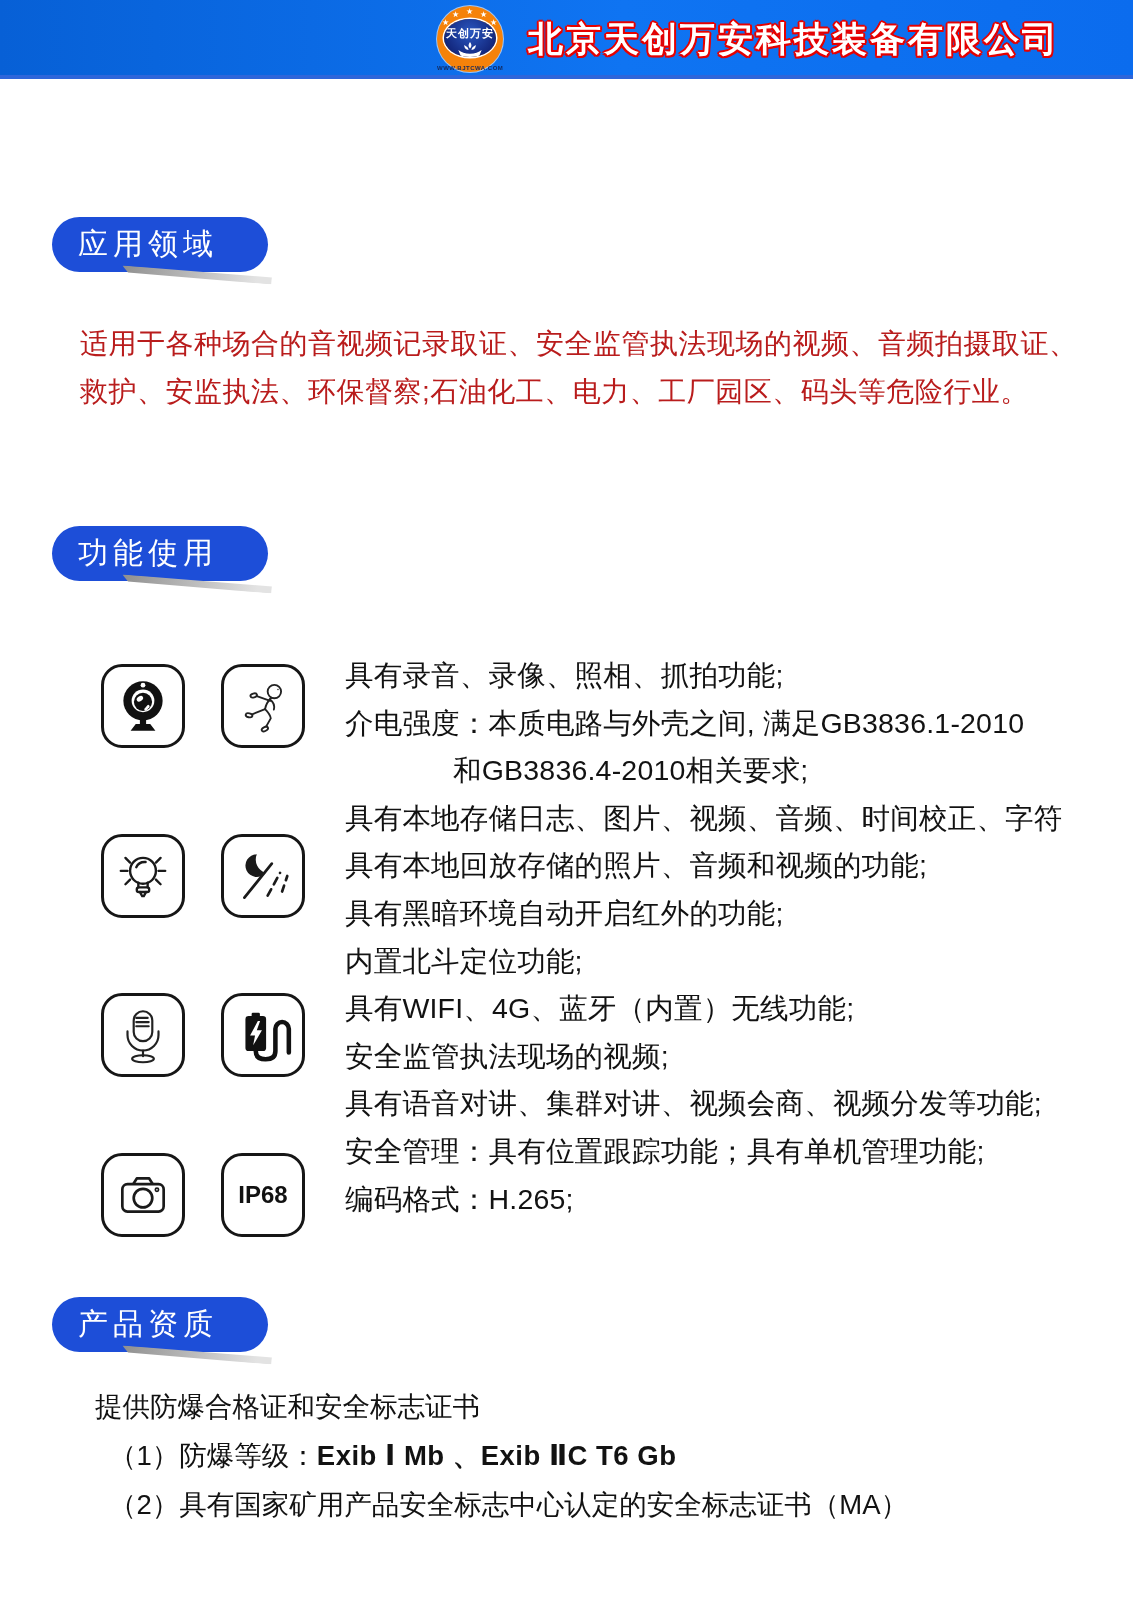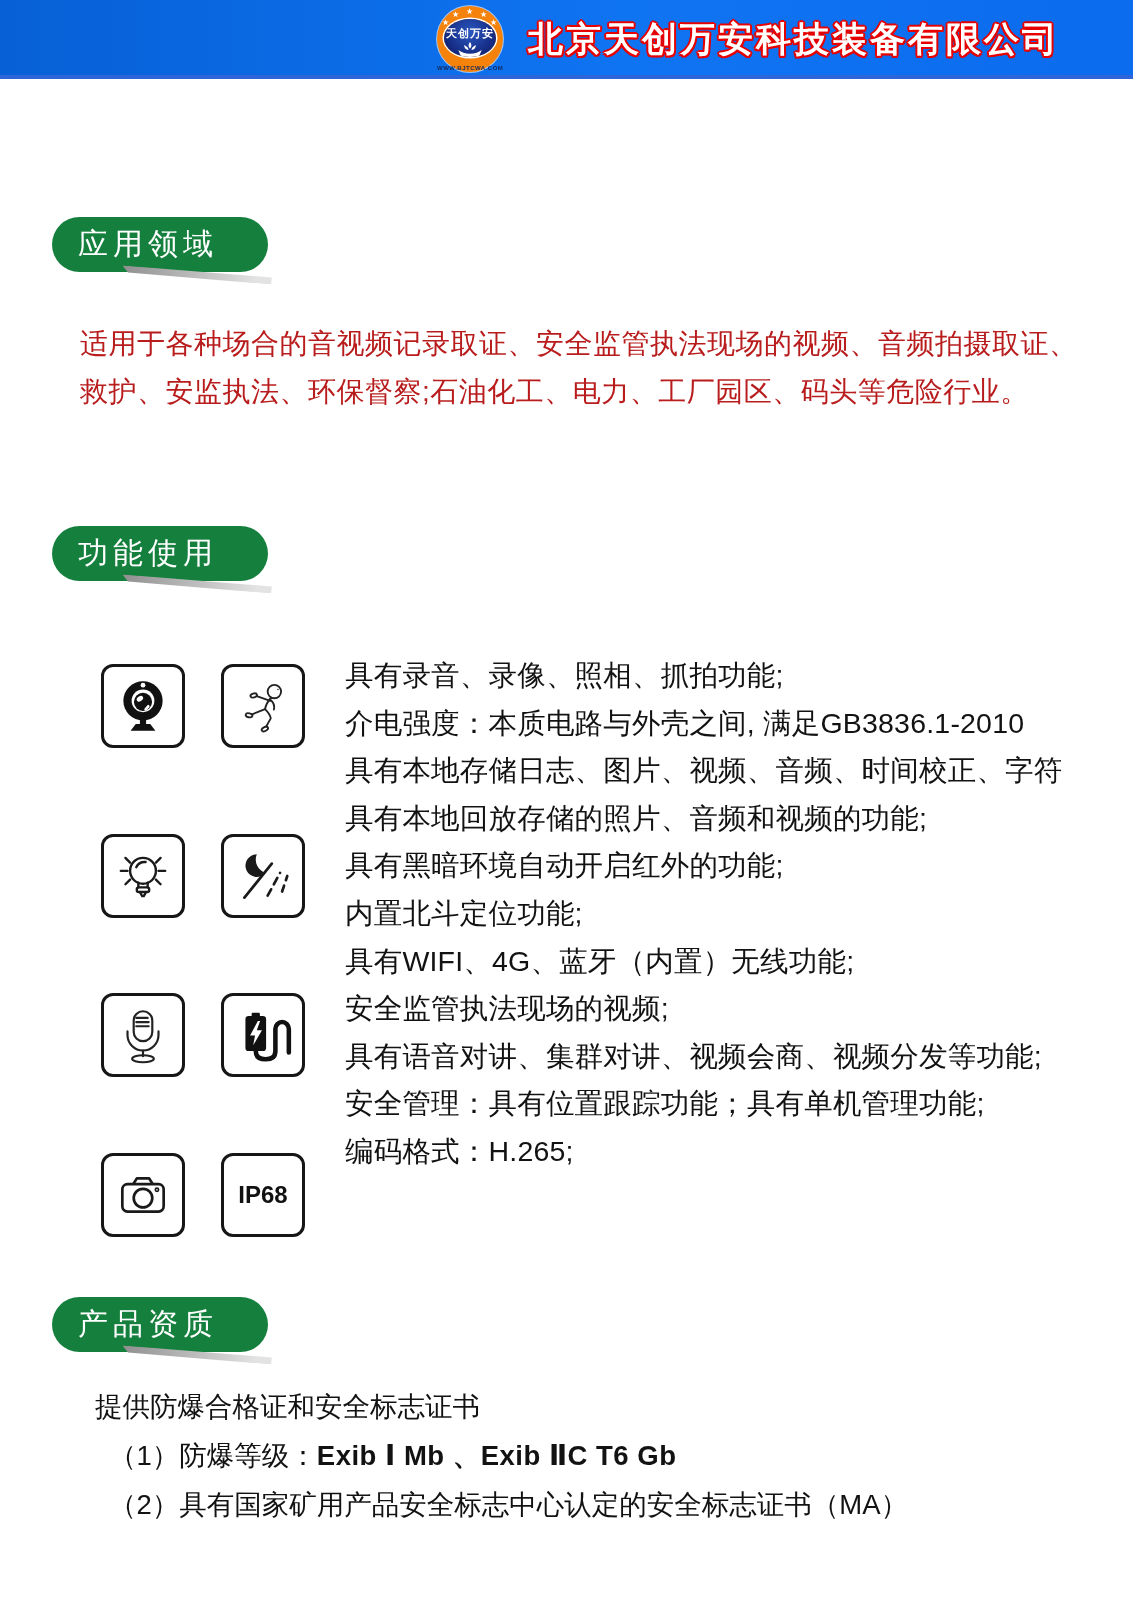--- a/index.html
+++ b/index.html
@@ -35,41 +35,41 @@
     color:#13295e;font-size:6px;font-weight:700;letter-spacing:.5px;white-space:nowrap;
   }
   .company-title{
     position:absolute;left:528px;top:0;height:78px;display:flex;align-items:center;
     color:#ffffff;font-size:35px;font-weight:900;letter-spacing:3px;white-space:nowrap;
     text-shadow:2px 0 0 #e60000,-2px 0 0 #e60000,0 2px 0 #e60000,0 -2px 0 #e60000,
                 1.5px 1.5px 0 #e60000,-1.5px 1.5px 0 #e60000,1.5px -1.5px 0 #e60000,-1.5px -1.5px 0 #e60000;
   }
   
   .pill{
-    position:absolute;width:216px;height:55px;border-radius:28px;background:#15803d;
+    position:absolute;width:216px;height:55px;border-radius:28px;background:#1d4ed8;
     color:#ffffff;font-size:30px;letter-spacing:5px;display:flex;align-items:center;
     padding-left:26px;box-sizing:border-box;z-index:2;white-space:nowrap;
   }
   .pill::after{
     content:"";position:absolute;left:70px;bottom:-8px;width:150px;height:11px;
     background:linear-gradient(95deg,#8f8f8f,#e3e3e3 90%);
     transform:rotate(3.5deg);z-index:-1;
     clip-path:polygon(0 10%,100% 35%,100% 100%,4% 70%);
   }
   .pill-application{left:52px;top:217px;}
   .pill-function{left:52px;top:526px;}
   .pill-qualification{left:52px;top:1297px;}
   
   .app-paragraph{
     position:absolute;left:80px;top:320px;width:990px;
     color:#b91c1c;font-size:28px;font-weight:500;line-height:48px;letter-spacing:.5px;
   }
   
   .icon-box{
-    position:absolute;width:84px;height:84px;border:3px solid #161616;border-radius:12px;
+    position:absolute;width:84px;height:84px;border:3px solid #161616;border-radius:21px;
     background:#fff;box-sizing:border-box;display:flex;align-items:center;justify-content:center;
   }
   .icon-box.ip68{font-size:24px;font-weight:800;color:#111;letter-spacing:0;}
   .r1{top:664px;} .r2{top:834px;} .r3{top:993px;} .r4{top:1153px;}
   .c1{left:101px;} .c2{left:221px;}
   .feature-lines{
     position:absolute;left:345px;top:652px;width:760px;
     color:#121212;font-size:28.5px;font-weight:500;line-height:47.6px;letter-spacing:.2px;
   }
   .feature-lines .indent{padding-left:108px;}
@@ -192,20 +192,21 @@
       <circle cx="43.5" cy="25" r="1.6" stroke-width="1.6"></circle>
     </svg>
   </div>
   <div class="icon-box ip68 r4 c2">
     <span>IP68</span>
   </div>
 
   <div class="feature-lines">
     <div class="nowrap">具有录音、录像、照相、抓拍功能;</div>
     <div class="nowrap">介电强度：本质电路与外壳之间, 满足GB3836.1-2010</div>
+    <div class="nowrap indent">和GB3836.4-2010相关要求;</div>
     <div class="nowrap">具有本地存储日志、图片、视频、音频、时间校正、字符</div>
     <div class="nowrap">具有本地回放存储的照片、音频和视频的功能;</div>
     <div class="nowrap">具有黑暗环境自动开启红外的功能;</div>
     <div class="nowrap">内置北斗定位功能;</div>
     <div class="nowrap">具有WIFI、4G、蓝牙（内置）无线功能;</div>
     <div class="nowrap">安全监管执法现场的视频;</div>
     <div class="nowrap">具有语音对讲、集群对讲、视频会商、视频分发等功能;</div>
     <div class="nowrap">安全管理：具有位置跟踪功能；具有单机管理功能;</div>
     <div class="nowrap">编码格式：H.265;</div>
   </div>

